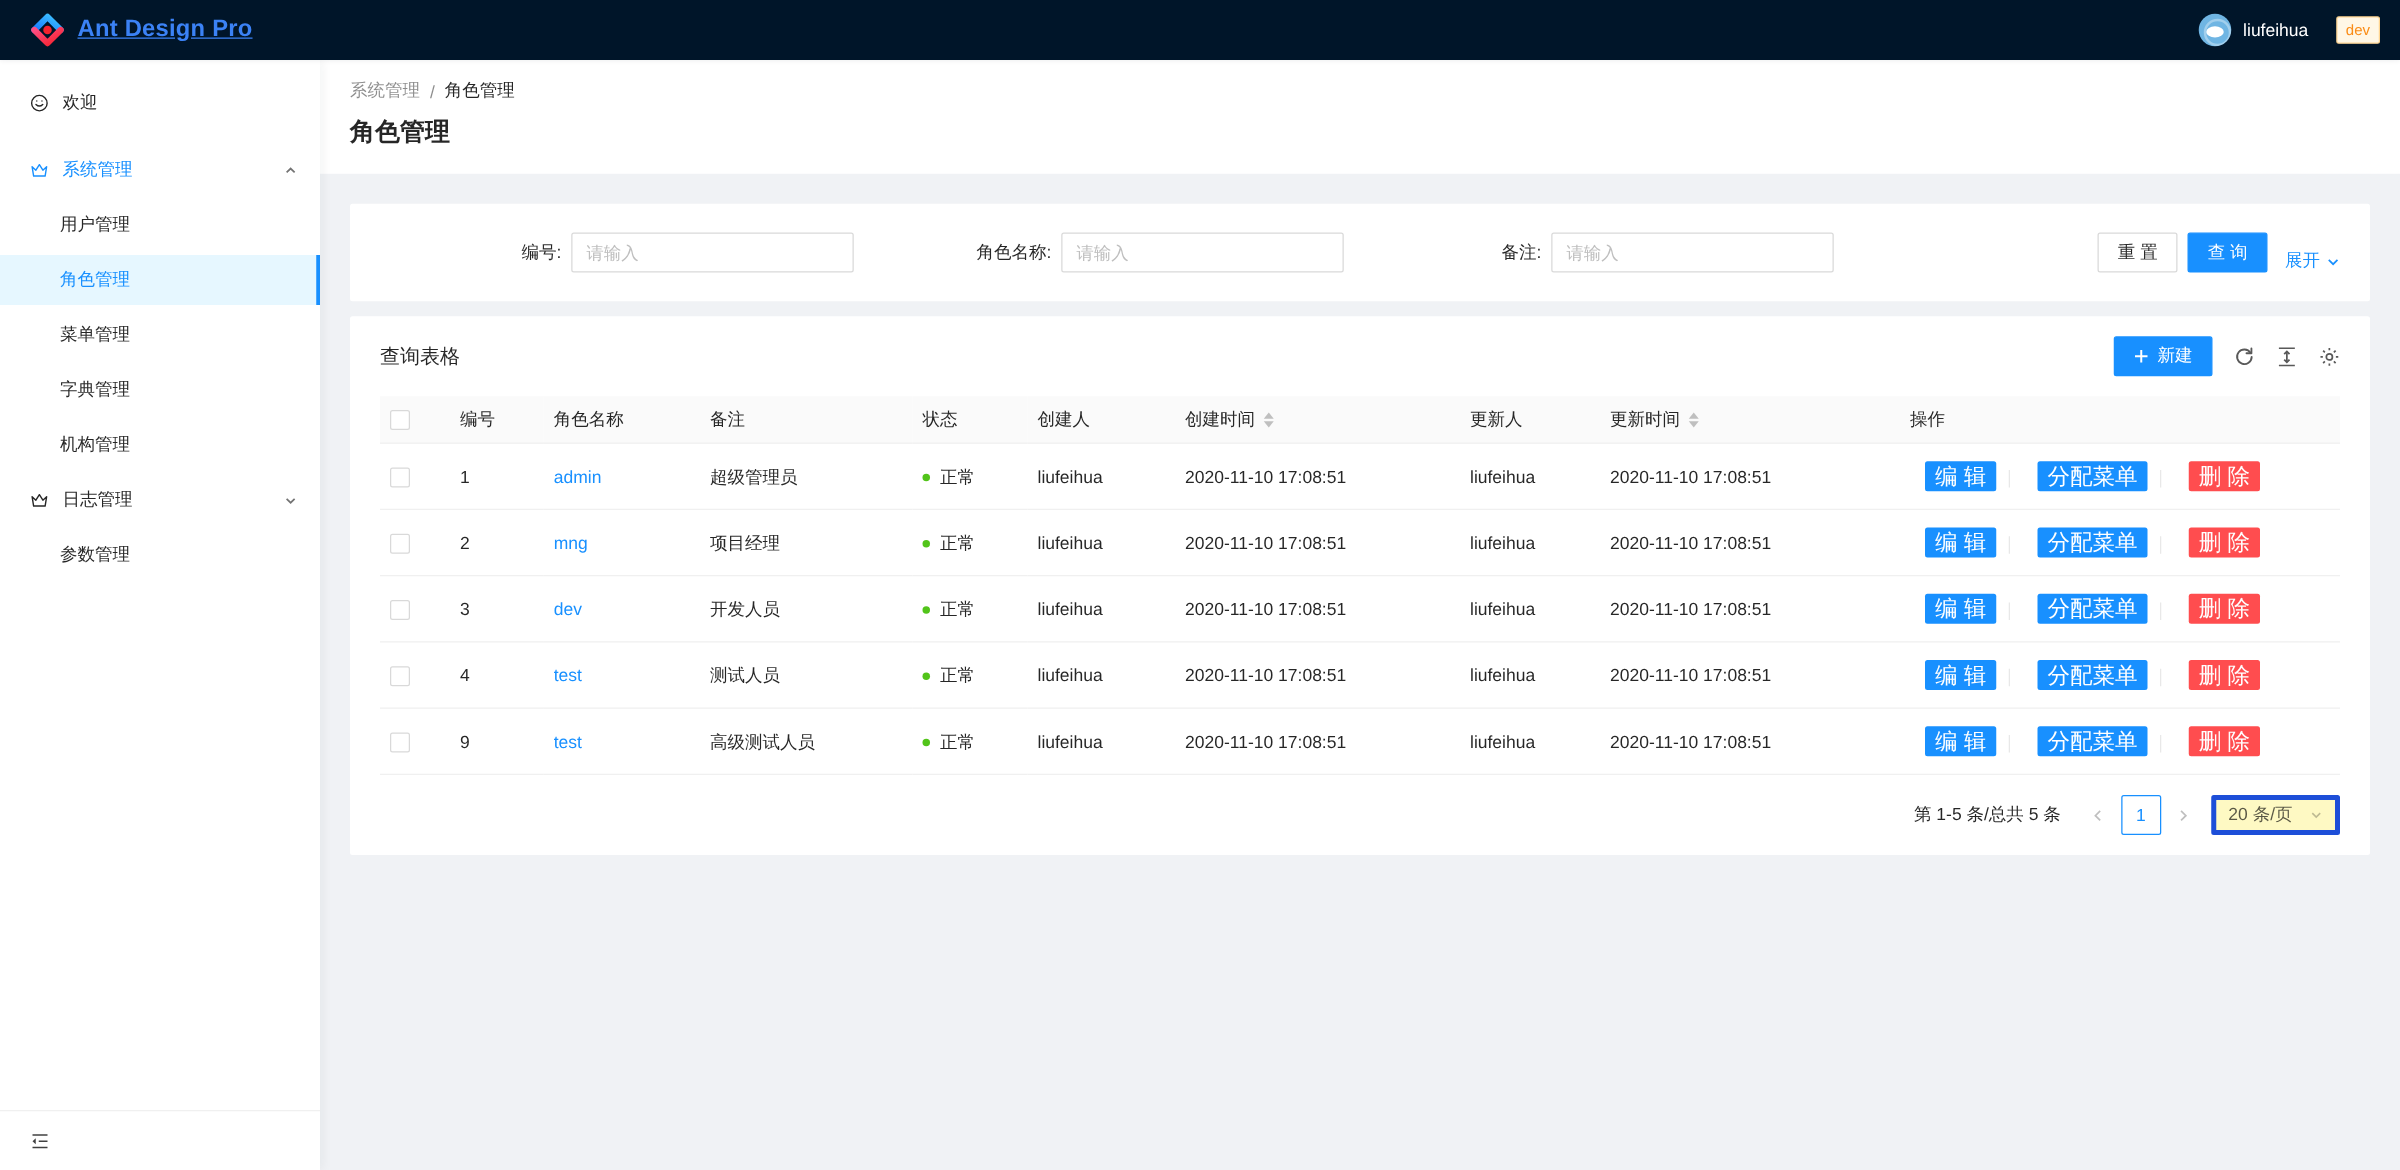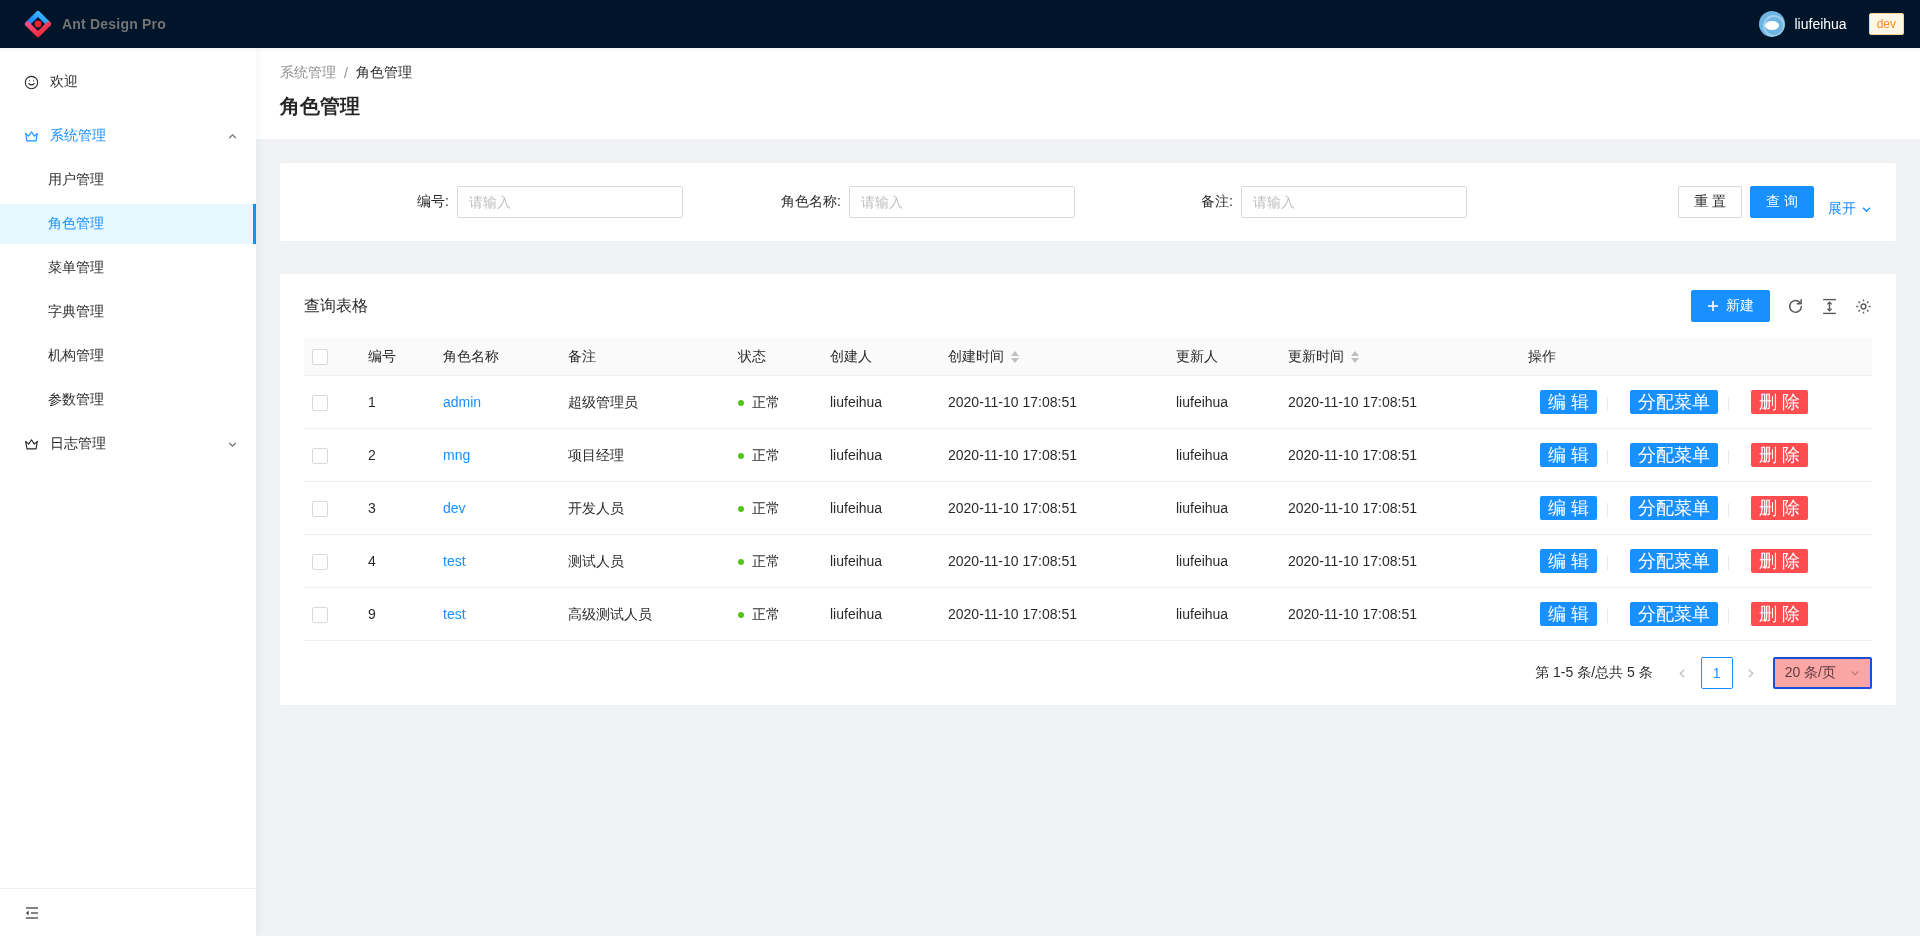--- a/index.html
+++ b/index.html
@@ -11,21 +11,21 @@
     background: #f0f2f5;
     overflow: hidden;
   }
   
   .topbar {
     height:48px; background:#001529; display:flex; align-items:center;
     padding:0 16px; color:#fff; position:relative; z-index:10;
     box-shadow:0 1px 4px rgba(0,21,41,.08);
   }
   .logo { width:28px; height:28px; margin:0 10px 0 8px; flex:0 0 auto; }
-  .brand { font-size:14px; font-weight:700; color:#737373; letter-spacing:.2px; }
+  .brand { font-size:19px; font-weight:700; color:#3b82f6; letter-spacing:.2px;text-decoration:underline; }
   .topbar-right { margin-left:auto; display:flex; align-items:center; }
   .account { display:flex; align-items:center; gap:9px; padding:0 12px; cursor:pointer; }
   .avatar { width:26px; height:26px; border-radius:50%; background:#6fb5e3; position:relative; overflow:hidden; flex:0 0 auto;}
   .avatar::after { content:""; position:absolute; left:6px; top:10px; width:14px; height:9px; background:#fff; border-radius:50%; }
   .avatar::before { content:""; position:absolute; left:4px; top:4px; width:18px; height:18px; border-radius:50%; border:2px solid rgba(255,255,255,.35); }
   .username { color:#fff; font-size:14px; }
   .env-tag {
     margin-left:10px; background:#fff7e6; border:1px solid #ffd591; color:#fa8c16;
     font-size:12px; line-height:20px; padding:0 7px; border-radius:2px;
   }
@@ -56,21 +56,21 @@
   
   .main { flex:1; display:flex; flex-direction:column; min-width:0; }
   .page-header { background:#fff; padding:16px 24px 19px; }
   .breadcrumb { font-size:14px; color:rgba(0,0,0,.45); margin-bottom:10px; display:flex; align-items:center; }
   .breadcrumb .sep { margin:0 8px; }
   .breadcrumb .current { color:rgba(0,0,0,.85); }
   .page-title { font-size:20px; font-weight:700; color:rgba(0,0,0,.85); line-height:28px; }
   .content { padding:24px; }
   .card { background:#fff; border-radius:2px; }
   
-  .search-card { height:78px; display:flex; align-items:center; padding:0 24px; margin-bottom:33px; }
+  .search-card { height:78px; display:flex; align-items:center; padding:0 24px; margin-bottom:12px; }
   .search-col { width:392px; display:flex; align-items:center; justify-content:flex-end; padding-right:13px; }
   .search-col label { margin-right:8px; color:rgba(0,0,0,.85); white-space:nowrap; }
   .search-col input {
     width:226px; height:32px; border:1px solid #d9d9d9; border-radius:2px;
     padding:0 11px; font-size:14px; font-family:inherit; color:rgba(0,0,0,.85); outline:none;
   }
   .search-col input::placeholder { color:#bfbfbf; }
   .search-actions { width:392px; display:flex; align-items:flex-end; justify-content:flex-end; padding-right:0; }
   .btn {
     height:32px; padding:0 15px; border-radius:2px; font-size:14px; font-family:inherit;
@@ -114,21 +114,21 @@
   .pagination { margin-top:16px; display:flex; justify-content:flex-end; align-items:center; height:32px; }
   .pg-total { color:rgba(0,0,0,.85); margin-right:16px; }
   .pg-arrow { width:28px; height:32px; display:inline-flex; align-items:center; justify-content:center; color:rgba(0,0,0,.25); cursor:pointer; }
   .pg-arrow svg { width:11px; height:11px; }
   .pg-item {
     min-width:32px; height:32px; border:1px solid #1890ff; color:#1890ff; background:#fff;
     border-radius:2px; display:inline-flex; align-items:center; justify-content:center;
     margin:0 4px; cursor:pointer; font-weight:500;
   }
   .pg-size {
-    height:32px; border:2px solid #1d4ed8; border-radius:2px; background:#fca5a5;
+    height:32px; border:4px solid #1d4ed8; border-radius:2px; background:#fef9c3;
     display:inline-flex; align-items:center; padding:0 10px; margin-left:8px;
     color:rgba(0,0,0,.65); cursor:pointer; gap:14px;
   }
   .pg-size .chev { width:10px; height:10px; color:rgba(0,0,0,.25); }
   svg { display:block; }
 </style>
 </head>
 <body>
 
 <header class="topbar">
@@ -199,36 +199,36 @@
       </div>
       <div class="menu-item child">
         <span>菜单管理</span>
       </div>
       <div class="menu-item child">
         <span>字典管理</span>
       </div>
       <div class="menu-item child">
         <span>机构管理</span>
       </div>
-      <div class="menu-item child">
-        <span>参数管理</span>
-      </div>
-
       <div class="menu-item">
         <span class="mi-icon">
           <svg viewBox="0 0 16 16" fill="none" stroke="currentColor" stroke-width="1.2" stroke-linejoin="round">
             <path d="M1.8 4.6 L5 7.6 L8 2.9 L11 7.6 L14.2 4.6 L12.9 12.6 H3.1 Z"></path>
           </svg>
         </span>
         <span>日志管理</span>
         <span class="chevron">
           <svg viewBox="0 0 12 12" fill="none" stroke="currentColor" stroke-width="1.5">
               <polyline points="2.5,4.4 6,7.8 9.5,4.4"></polyline>
             </svg>
         </span>
+      </div>
+
+      <div class="menu-item child">
+        <span>参数管理</span>
       </div>
     </nav>
 
     <div class="sidebar-trigger">
       <span>
         <svg viewBox="0 0 16 16" width="16" height="16" fill="none" stroke="currentColor" stroke-width="1.3">
           <path d="M2 3 H14"></path>
             <path d="M7 8 H14"></path>
             <path d="M2 13 H14"></path>
           <path d="M4.6 5.6 L2 8 L4.6 10.4 Z" fill="currentColor" stroke="none"></path>

